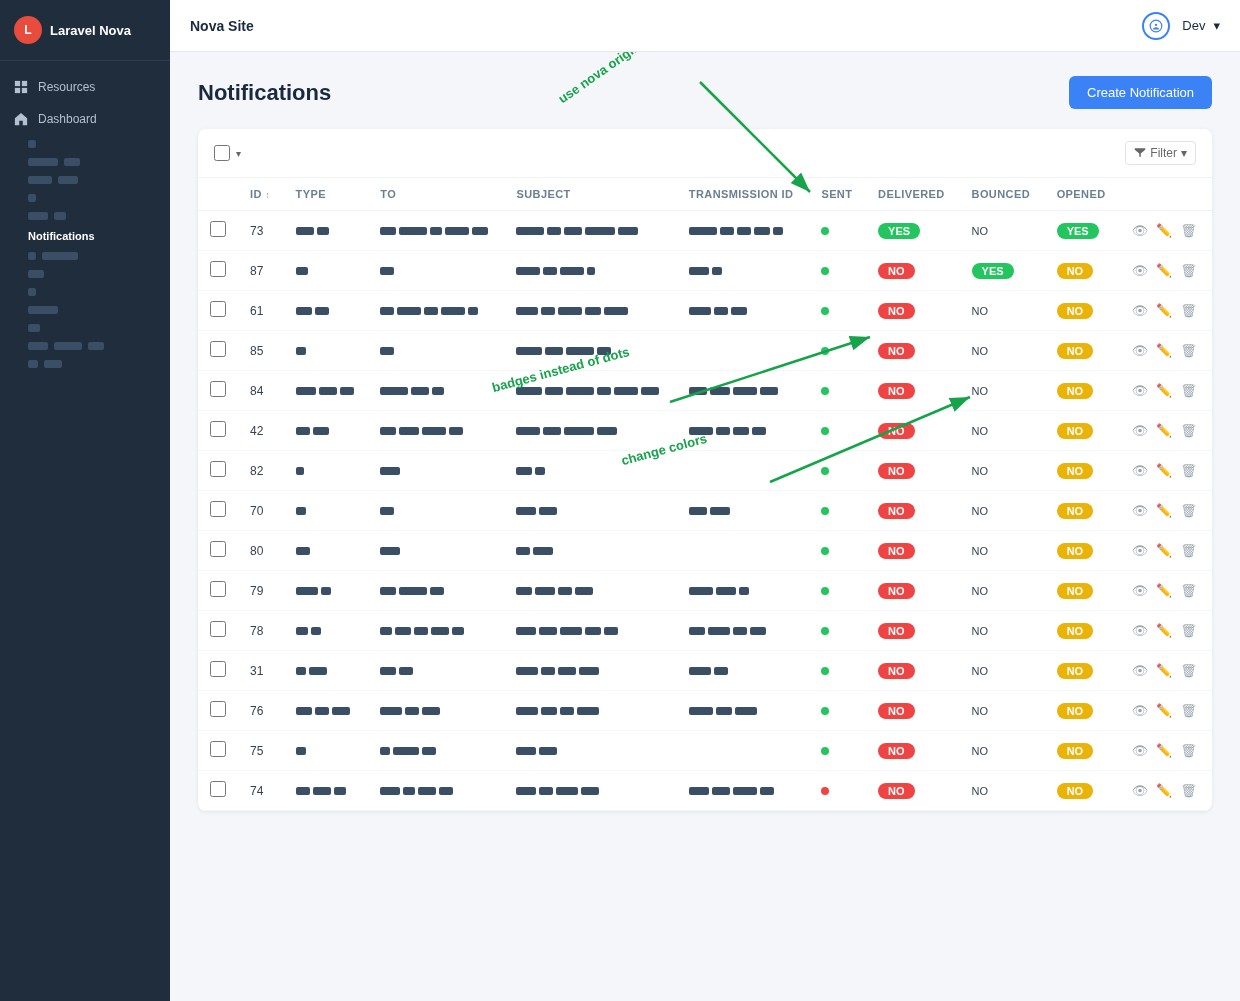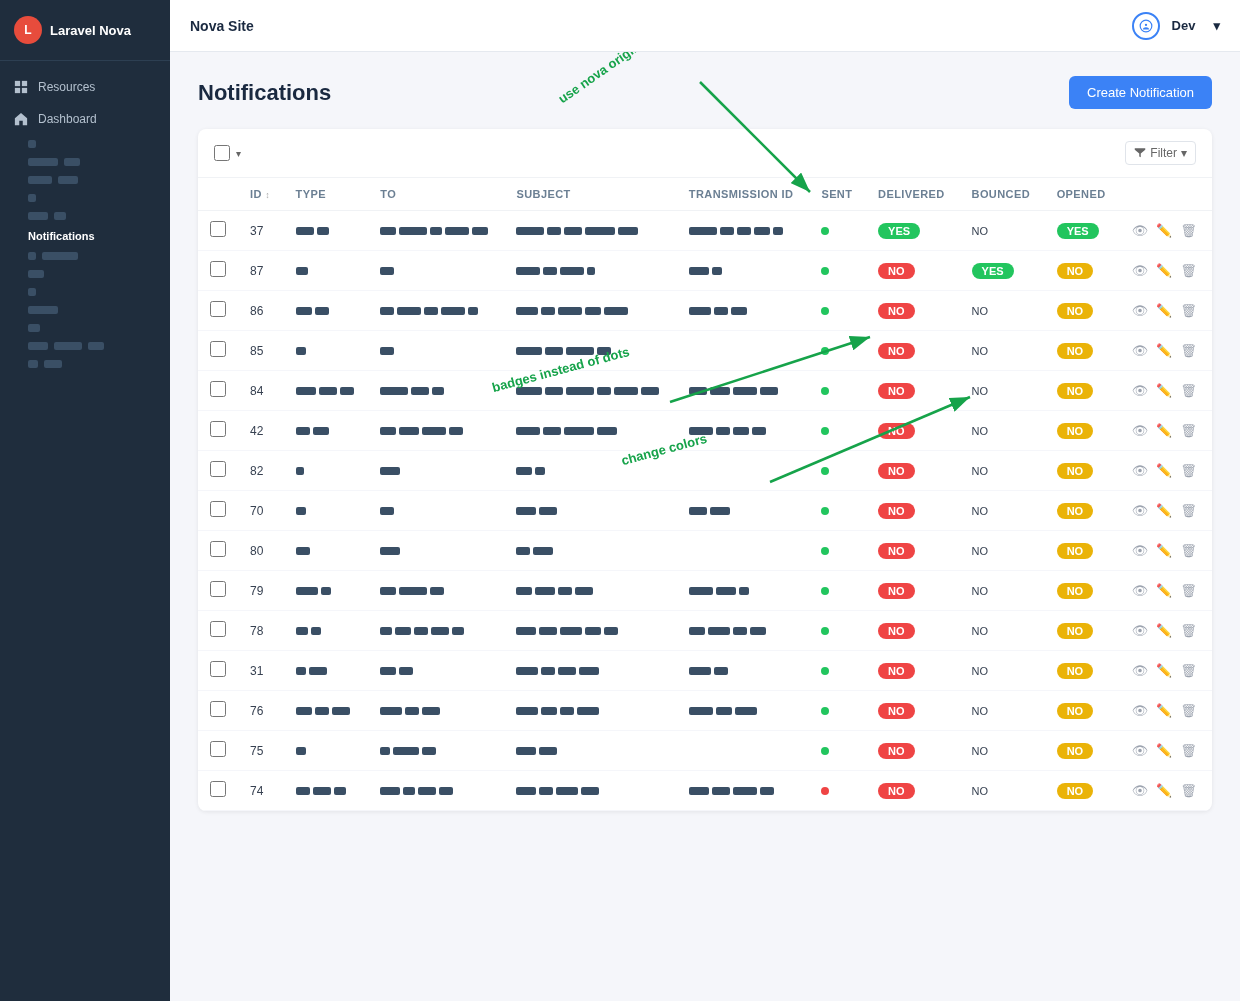--- a/index.html
+++ b/index.html
@@ -57,21 +57,21 @@
     .search-box {
       display: flex; align-items: center; background: #f5f6fa; border: 1px solid #e0e4ea;
       border-radius: 6px; padding: 5px 10px; gap: 6px; width: 220px;
     }
     .search-box input { border: none; background: transparent; font-size: 12px; color: #666; outline: none; width: 100%; }
     .header-right { margin-left: auto; display: flex; align-items: center; gap: 12px; }
     .user-avatar {
       width: 28px; height: 28px; border-radius: 50%; background: #3b82f6;
       display: flex; align-items: center; justify-content: center; color: white; font-size: 11px;
     }
-    .user-name { font-size: 13px; color: #1a2940; display: flex; align-items: center; gap: 18px; cursor: pointer; font-weight: bold; }
+    .user-name { font-size: 13px; color: #1a2940; display: flex; align-items: center; gap: 8px; cursor: pointer; }
 
     
     .page-content { flex: 1; overflow-y: auto; padding: 24px 28px; position: relative; }
     .page-header { display: flex; align-items: center; justify-content: space-between; margin-bottom: 20px; }
     .page-title { font-size: 22px; font-weight: 600; color: #1a2940; }
     .btn-create {
       background: #3b82f6; color: white; border: none; border-radius: 6px;
       padding: 9px 18px; font-size: 13px; font-weight: 500; cursor: pointer;
     }
 
@@ -241,21 +241,21 @@
             <th>SENT</th>
             <th>DELIVERED</th>
             <th>BOUNCED</th>
             <th>OPENED</th>
             <th></th>
           </tr>
         </thead>
         <tbody id="table-body">
         <tr>
     <td><input type="checkbox" class="row-checkbox" style=""></td>
-    <td class="cell-id">37</td>
+    <td class="cell-id">73</td>
     <td>
                 <div class="cell-placeholder">
                   <span class="placeholder-block" style="width:18px"></span>
                   <span class="placeholder-block" style="width:12px"></span>
                 </div>
               </td>
     <td>
                 <div class="cell-placeholder">
                   <span class="placeholder-block" style="width:16px"></span>
                   <span class="placeholder-block" style="width:28px"></span>
@@ -328,21 +328,21 @@
     <td>
       <div class="action-icons">
         <span class="action-icon">👁</span>
         <span class="action-icon">✏️</span>
         <span class="action-icon">🗑</span>
       </div>
     </td>
   </tr>
             <tr>
     <td><input type="checkbox" class="row-checkbox" style=""></td>
-    <td class="cell-id">86</td>
+    <td class="cell-id">61</td>
     <td>
                 <div class="cell-placeholder">
                   <span class="placeholder-block" style="width:16px"></span>
                   <span class="placeholder-block" style="width:14px"></span>
                 </div>
               </td>
     <td>
                 <div class="cell-placeholder">
                   <span class="placeholder-block" style="width:14px"></span>
                   <span class="placeholder-block" style="width:24px"></span>

